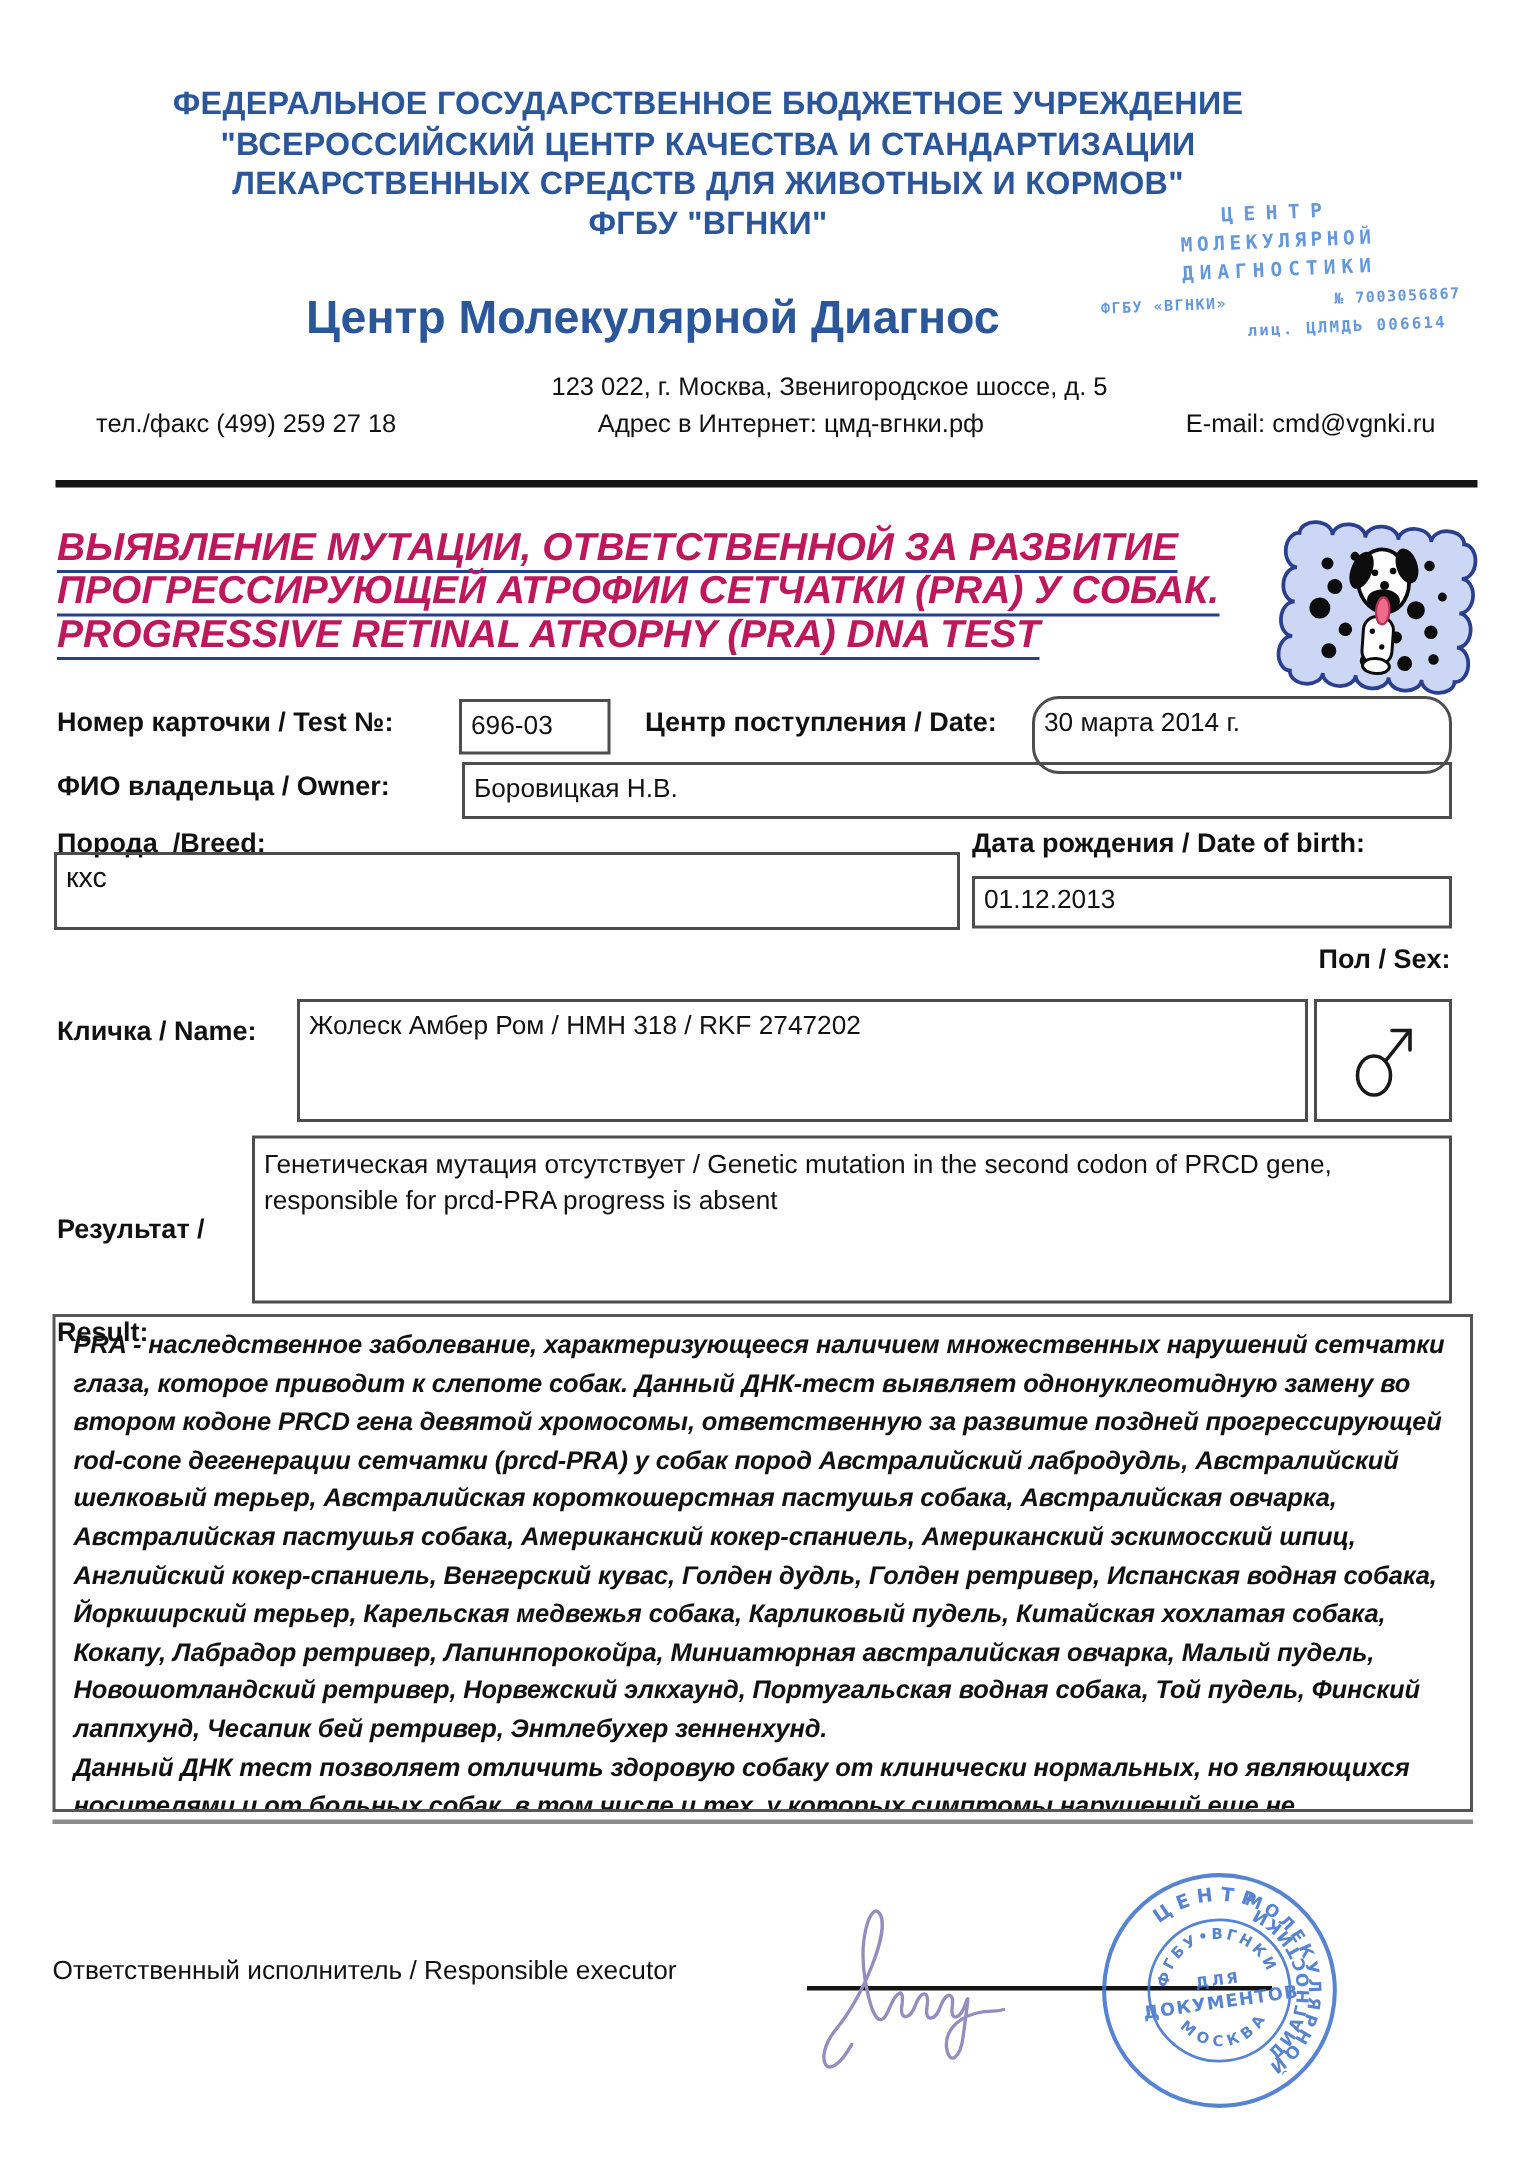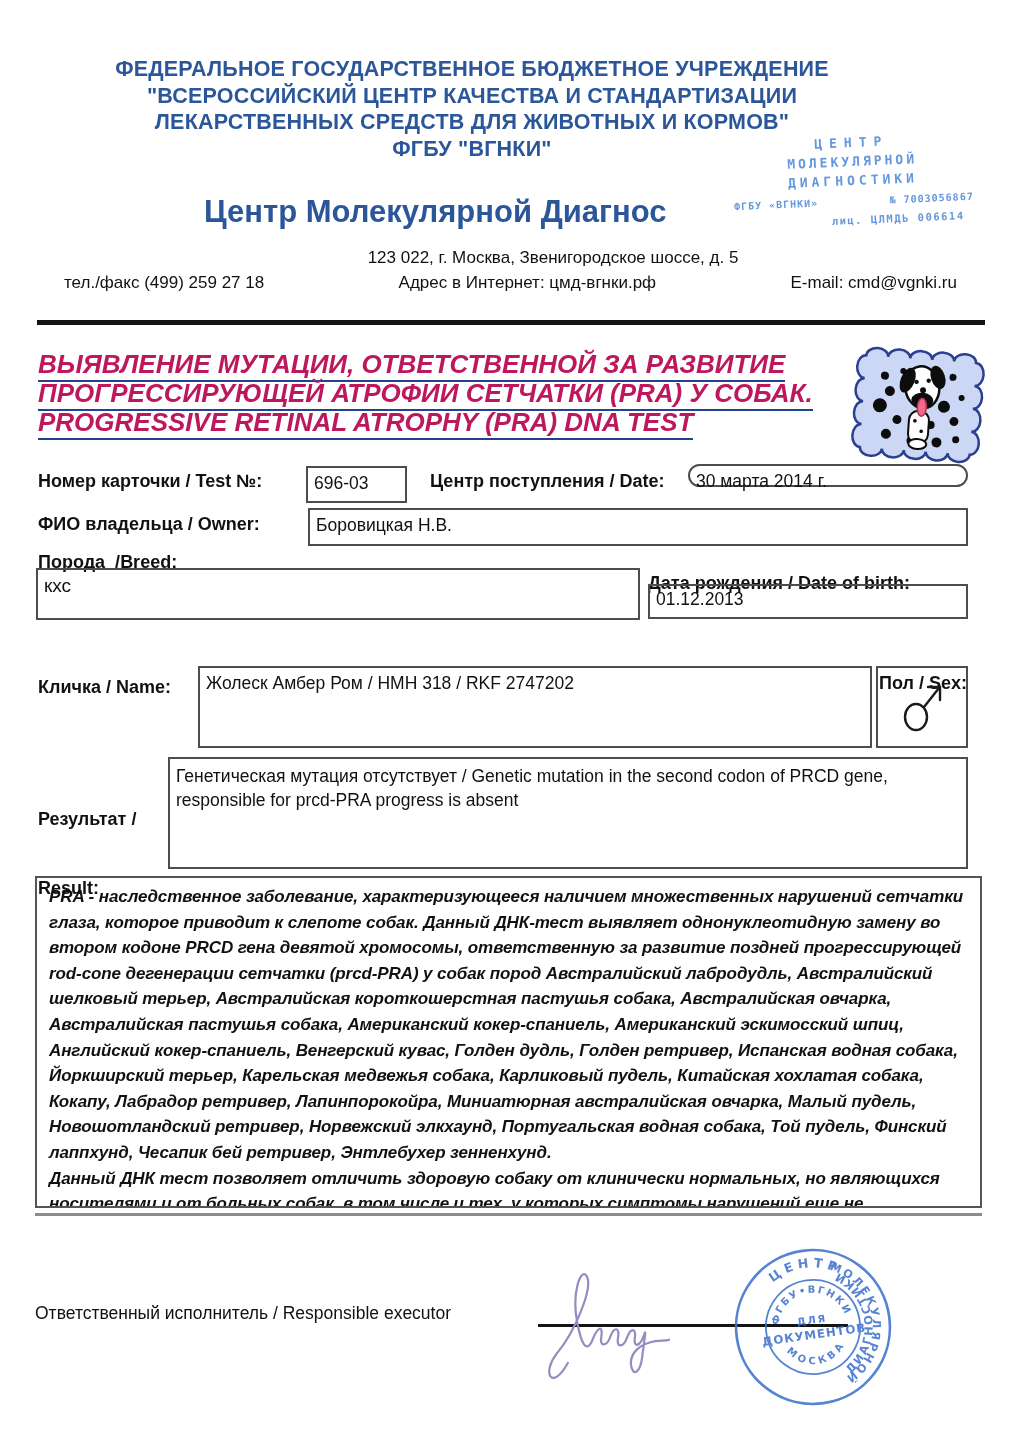--- a/index.html
+++ b/index.html
@@ -118,38 +118,38 @@
         <circle cx="79" cy="45" r="3" fill="#0c0c0c"></circle>
       </g>
     </g>
   </svg>
 
   <div class="abs lbl" style="left:38px; top:471px;">Номер карточки / Test №:</div>
   <div class="abs box" style="left:306px; top:466px; width:101px; height:37px;">
     <span class="v">696-03</span>
   </div>
   <div class="abs lbl" style="left:430px; top:471px;">Центр поступления / Date:</div>
-  <div class="abs box" style="left:688px; top:464px; width:280px; height:23px;border-radius:18px;">
+  <div class="abs box" style="left:688px; top:464px; width:280px; height:52px;border-radius:18px;">
     <span class="v">30 марта 2014 г.</span>
   </div>
 
   <div class="abs lbl" style="left:38px; top:514px;">ФИО владельца / Owner:</div>
   <div class="abs box" style="left:308px; top:508px; width:660px; height:38px;">
     <span class="v">Боровицкая Н.В.</span>
   </div>
 
   <div class="abs lbl" style="left:38px; top:552px;">Порода  /Breed:</div>
-  <div class="abs lbl" style="left:648px; top:552px;margin-top:21px;">Дата рождения / Date of birth:</div>
+  <div class="abs lbl" style="left:648px; top:552px;">Дата рождения / Date of birth:</div>
   <div class="abs box" style="left:36px; top:568px; width:604px; height:52px; font-size:19px;">
     <span class="v">кхс</span>
   </div>
   <div class="abs box" style="left:648px; top:584px; width:320px; height:35px;">
     <span class="v" style="padding-top:3px;">01.12.2013</span>
   </div>
-  <div class="abs lbl" style="right:57px; top:629px;margin-top:44px;">Пол / Sex:</div>
+  <div class="abs lbl" style="right:57px; top:629px;">Пол / Sex:</div>
 
   <div class="abs lbl" style="left:38px; top:677px;">Кличка / Name:</div>
   <div class="abs box" style="left:198px; top:666px; width:674px; height:82px;">
     <span class="v">Жолеск Амбер Ром / НМН 318 / RKF 2747202</span>
   </div>
   <div class="abs box sexbox" style="left:876px; top:666px; width:92px; height:82px;">
     <svg width="52" height="60" viewBox="0 0 52 60">
       <g stroke="#1a1a1a" stroke-width="2.4" fill="none" stroke-linecap="round">
         <ellipse cx="20" cy="40" rx="11" ry="13"></ellipse>
         <line x1="28" y1="30" x2="43" y2="11"></line>

